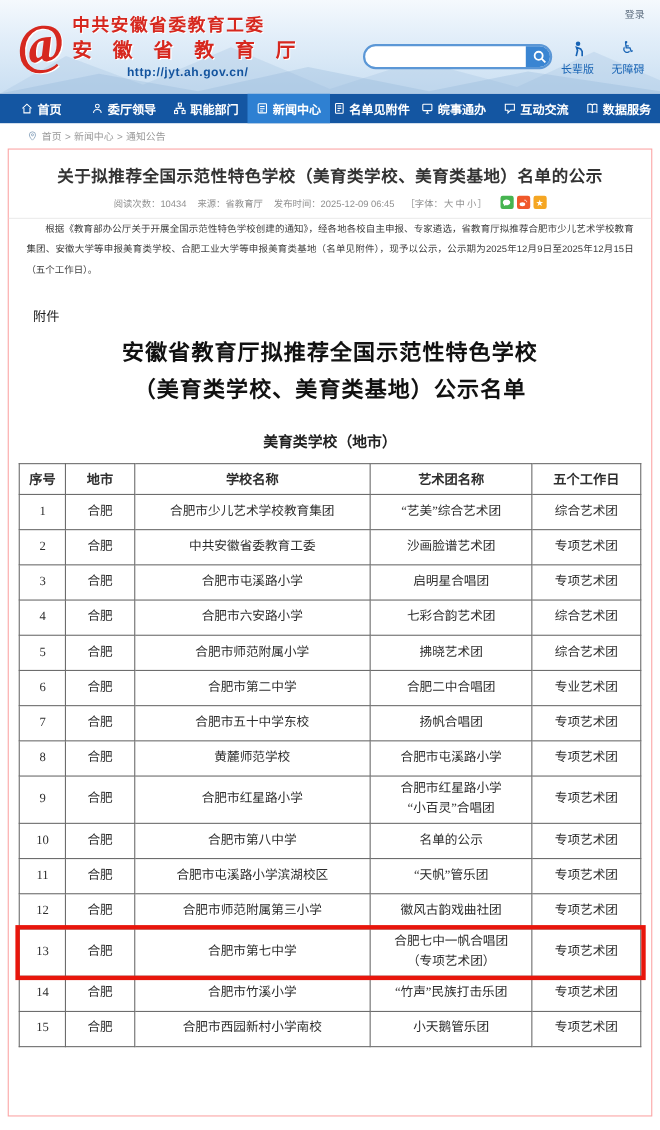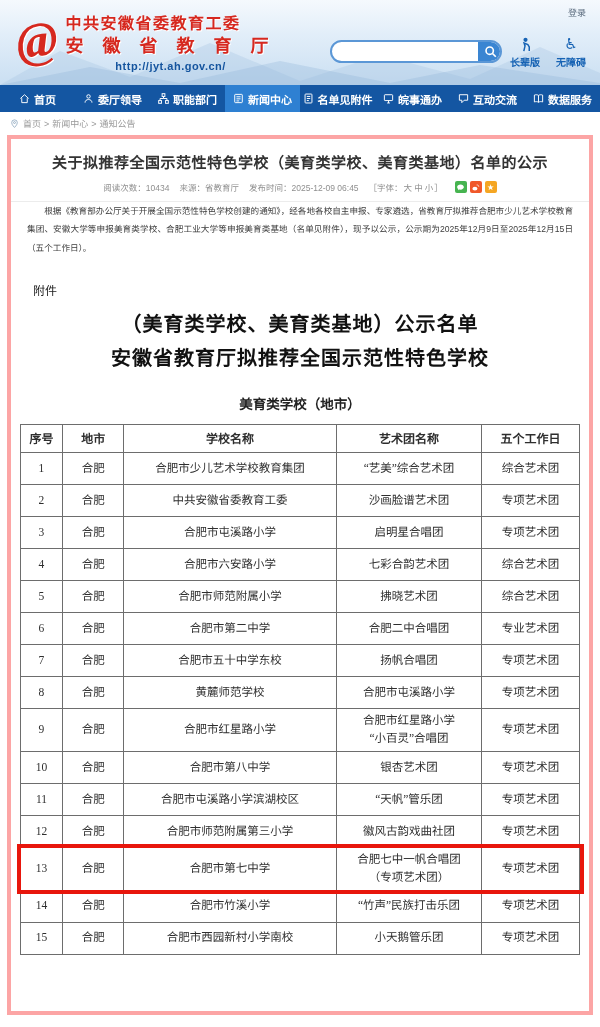--- a/index.html
+++ b/index.html
@@ -35,39 +35,39 @@
   .search-input { flex:1; border:none; outline:none; height:100%; padding:0 8px; font-size:10px; background:transparent; }
   .search-btn {
     width:36px; height:23px; margin:-2px; background:#3a85d2; border:none;
     border-radius:0 13px 13px 0; display:flex; align-items:center; justify-content:center; cursor:pointer;
   }
   .search-btn svg { width:13px; height:13px; stroke:#fff; fill:none; stroke-width:2; }
   .access-group { position:absolute; right:14px; top:36px; display:flex; gap:16px; }
   .access-item { display:flex; flex-direction:column; align-items:center; cursor:pointer; color:#1763b4; }
   .access-item .a-ico { height:16px; display:flex; align-items:flex-end; font-size:15px; line-height:16px; }
   .access-item .a-ico svg { width:15px; height:15px; fill:#1763b4; }
-  .access-item .a-label { font-size:10px; font-weight:bold; margin-top:2px; }
+  .access-item .a-label { font-size:10px; font-weight:normal; margin-top:2px; }
   
   .nav { height:27px; background:#1456a2; display:flex; }
   .nav-item {
     flex:1; display:flex; align-items:center; justify-content:center; gap:4px;
     color:#fff; font-size:11px; font-weight:bold; cursor:pointer; white-space:nowrap;
   }
   .nav-item.active { background:#2e80d2; }
   .nav-ico { display:flex; align-items:center; }
   .nav-ico svg { width:11px; height:11px; stroke:#fff; fill:none; stroke-width:1.4; }
   
-  .breadcrumb-row { height:23px; display:flex; align-items:center; padding-left:10px; color:#999; font-size:9px; }
+  .breadcrumb-row { height:23px; display:flex; align-items:center; padding-left:25px; color:#999; font-size:9px; }
   .bc-pin { display:flex; align-items:center; margin-right:4px; }
   .bc-pin svg { width:9px; height:9px; stroke:#8aa4bd; fill:none; stroke-width:1.4; }
   .bc-item { cursor:pointer; }
   .bc-sep { margin:0 3px; }
   
   .card {
-    margin:0 7px; border:4px solid #fca5a5; background:#fff;
+    margin:0 7px; border:1px solid #fca5a5; background:#fff;
     min-height:880px; padding-bottom:18px;
   }
   .article-title {
     margin-top:12px; text-align:center; font-size:15px; font-weight:bold; color:#333;
     letter-spacing:.5px;
   }
   .meta-row {
     margin-top:9px; text-align:center; font-size:8.5px; color:#8f8f8f;
     display:flex; justify-content:center; align-items:flex-start; gap:10px;
   }
@@ -262,22 +262,22 @@
       </span>
   </div>
 
   <div class="meta-divider"></div>
 
   <p class="article-body">根据《教育部办公厅关于开展全国示范性特色学校创建的通知》，经各地各校自主申报、专家遴选，省教育厅拟推荐合肥市少儿艺术学校教育集团、安徽大学等申报美育类学校、合肥工业大学等申报美育类基地（名单见附件），现予以公示，公示期为2025年12月9日至2025年12月15日（五个工作日）。</p>
 
   <div class="doc">
     <div class="attachment-label">附件</div>
     <div class="doc-title">
+      <div>安徽省教育厅拟推荐全国示范性特色学校</div>
       <div>（美育类学校、美育类基地）公示名单</div>
-      <div>安徽省教育厅拟推荐全国示范性特色学校</div>
     </div>
     <div class="section-title">美育类学校（地市）</div>
 
     <table class="roster">
       <colgroup>
           <col class="c1">
           <col class="c2">
           <col class="c3">
           <col class="c4">
           <col class="c5">
@@ -353,21 +353,21 @@
             <td>合肥</td>
             <td>合肥市红星路小学</td>
             <td>合肥市红星路小学
 “小百灵”合唱团</td>
             <td>专项艺术团</td>
           </tr>
           <tr>
             <td>10</td>
             <td>合肥</td>
             <td>合肥市第八中学</td>
-            <td>银杏艺术团</td>
+            <td>名单的公示</td>
             <td>专项艺术团</td>
           </tr>
           <tr>
             <td>11</td>
             <td>合肥</td>
             <td>合肥市屯溪路小学滨湖校区</td>
             <td>“天帆”管乐团</td>
             <td>专项艺术团</td>
           </tr>
           <tr>

